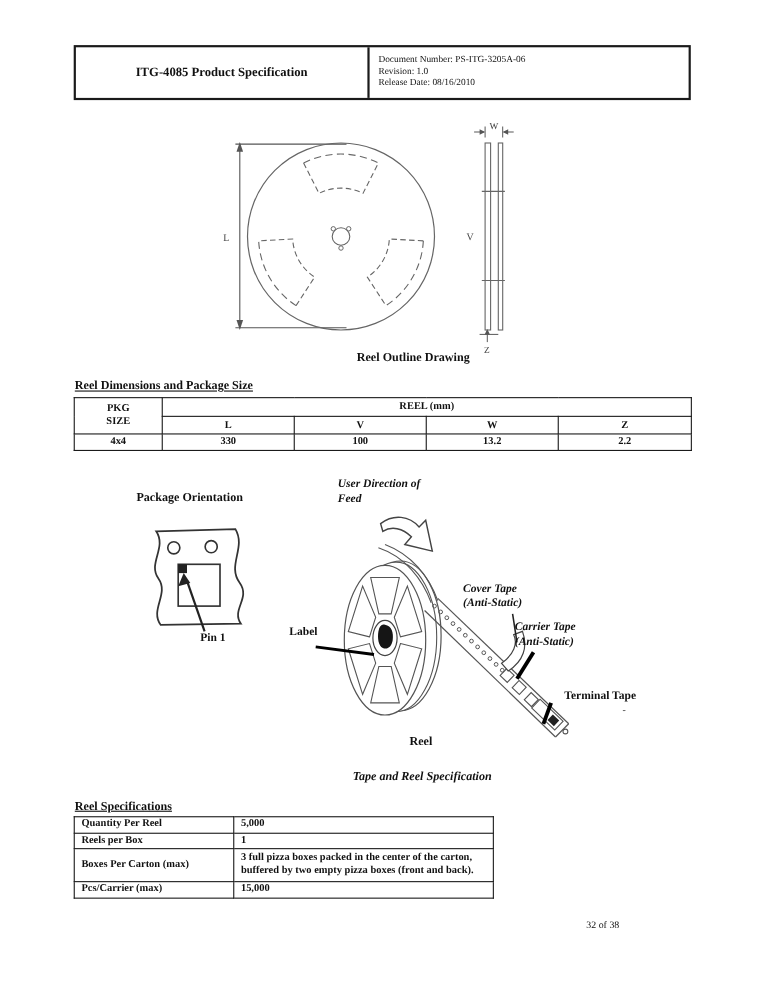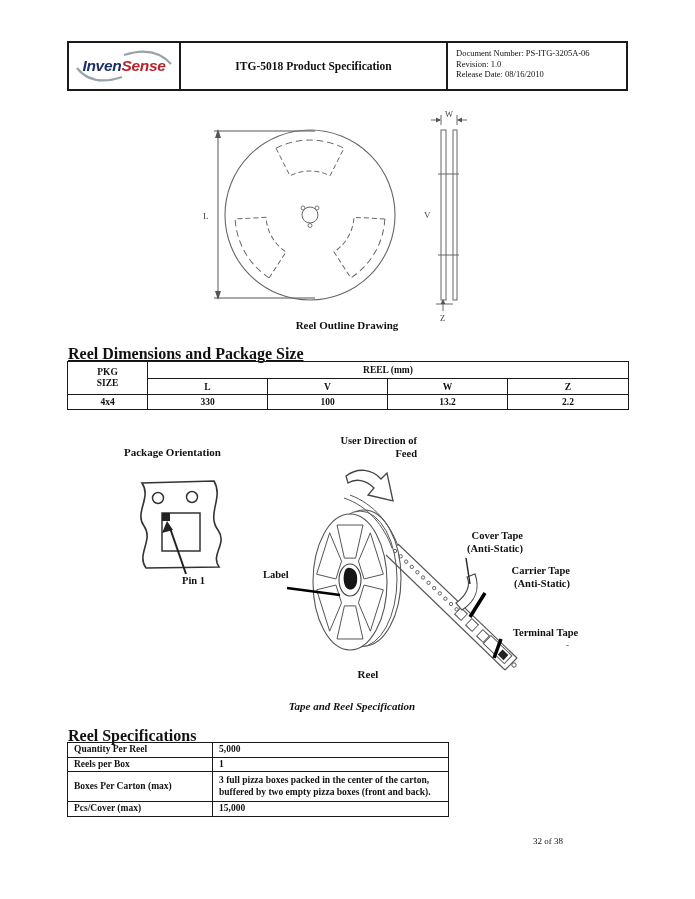--- a/index.html
+++ b/index.html
@@ -21,24 +21,24 @@
               font-size:8.5px; line-height:10.5px; }
   .logo-wrap { position:relative; width:100px; height:34px; }
   .logo-wrap svg { position:absolute; left:0; top:0; }
   .logo-text {
     position:absolute; left:0; top:8px; width:100%; text-align:center;
     font-family:"Liberation Sans", sans-serif; font-style:italic; font-weight:bold;
     font-size:15.5px; letter-spacing:-0.3px;
   }
   
   .abs { position:absolute; }
-  .h-underline { font-weight:bold; font-size:16px; text-decoration:underline; }
-  .caption { font-weight:bold; font-size:11px; text-align:center; }
+  .h-underline { font-weight:bold; font-size:11px; text-decoration:underline; }
+  .caption { font-weight:bold; font-size:11px; text-align:right; }
   .anno { font-weight:bold; font-size:10.5px; line-height:12.5px;text-align:center; }
-  .center { text-align:right; }
+  .center { text-align:left;font-style:italic; }
   
   table { border-collapse:collapse; table-layout:fixed; }
   .t1 { position:absolute; left:67px; top:361px; width:561px; }
   .t1 td { border:1.5px solid #1a1a1a; font-weight:bold; font-size:9.5px;
            text-align:center; vertical-align:middle; padding:0; }
   .t1 tr.r1 td { height:17px; }
   .t1 tr.r2 td { height:16px; }
   .t1 tr.r3 td { height:15px; }
   .t1 .pkg div { line-height:11px; }
   .t2 { position:absolute; left:67px; top:742px; width:381px; }
@@ -49,32 +49,21 @@
   .pagenum { position:absolute; left:533px; top:836px; font-size:9px; }
   svg { display:block; }
   .stray { position:absolute; left:566px; top:640px; font-size:9px; color:#333; }
 </style>
 <title>ITG-3205 Product Specification</title></head>
 <body>
 
 <div class="page">
 
   <div class="hdr">
-    <div class="hdr-cell hdr-logo">
-      <div class="logo-wrap">
-        <svg width="100" height="34" viewBox="0 0 100 34">
-          <path d="M50,6 Q80,-4 97,15" fill="none" stroke="#9aa3ac" stroke-width="2.2"></path>
-          <path d="M48,28 Q18,38 3,19" fill="none" stroke="#9aa3ac" stroke-width="2.2"></path>
-        </svg>
-        <div class="logo-text">
-          <span style="color:#1c2f63">Inven</span><span style="color:#b5242c">Sense</span>
-        </div>
-      </div>
-    </div>
-    <div class="hdr-cell hdr-title">ITG-5018 Product Specification</div>
+    <div class="hdr-cell hdr-title">ITG-4085 Product Specification</div>
     <div class="hdr-cell hdr-info">
       <div>Document Number: PS-ITG-3205A-06</div>
       <div>Revision: 1.0</div>
       <div>Release Date: 08/16/2010</div>
     </div>
   </div>
 
   <svg class="abs" style="left:195px; top:108px;" width="275" height="215" viewBox="0 0 275 215">
 
     <line x1="23" y1="23" x2="23" y2="190" stroke="#555" stroke-width="1"></line>
@@ -280,21 +269,21 @@
     </tr>
     <tr class="s">
       <td>Reels per Box</td>
       <td>1</td>
     </tr>
     <tr class="m">
       <td>Boxes Per Carton (max)</td>
       <td>3 full pizza boxes packed in the center of the carton, buffered by two empty pizza boxes (front and back).</td>
     </tr>
     <tr class="s">
-      <td>Pcs/Cover (max)</td>
+      <td>Pcs/Carrier (max)</td>
       <td>15,000</td>
     </tr>
   </tbody>
     </table>
 
   <div class="pagenum">32 of 38</div>
 
 </div>
 
 </body></html>

